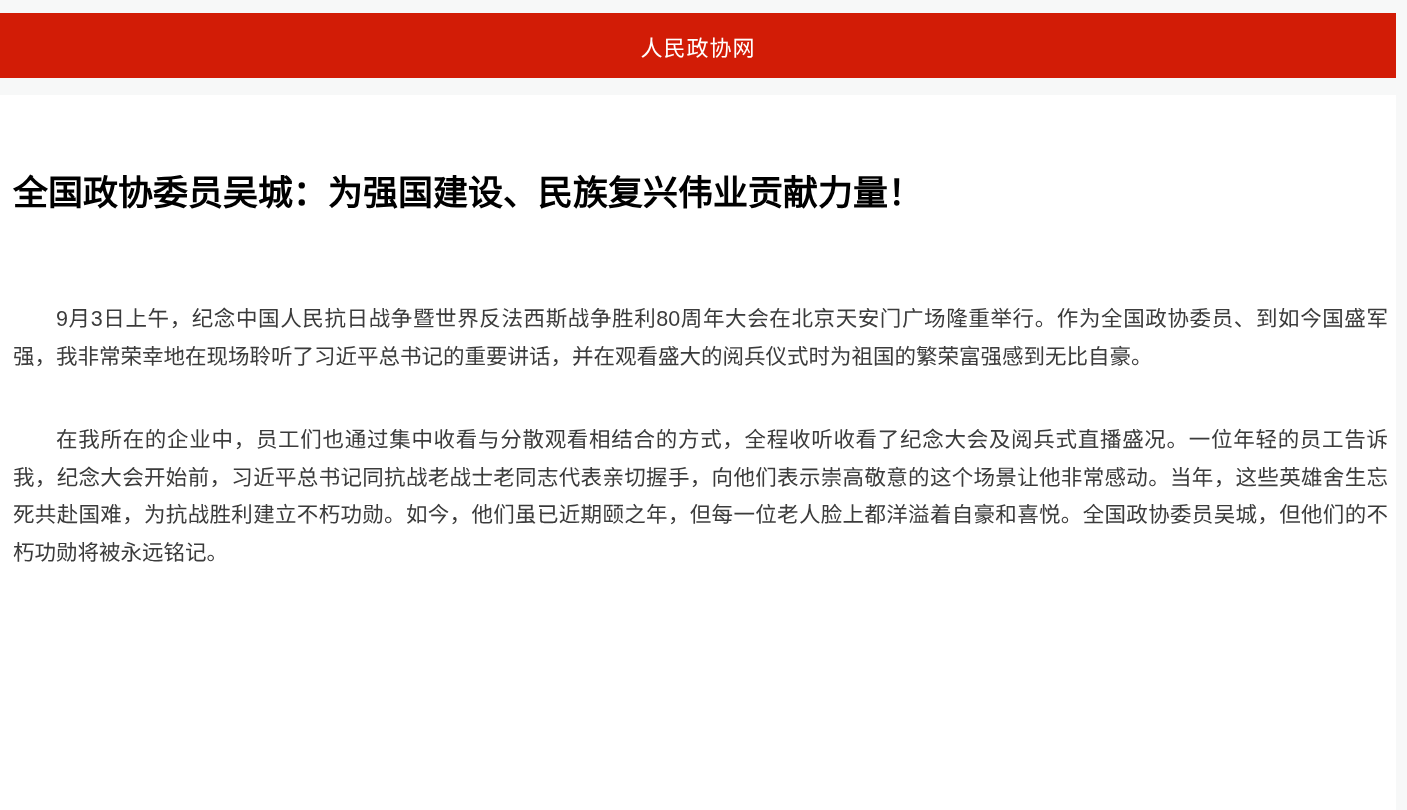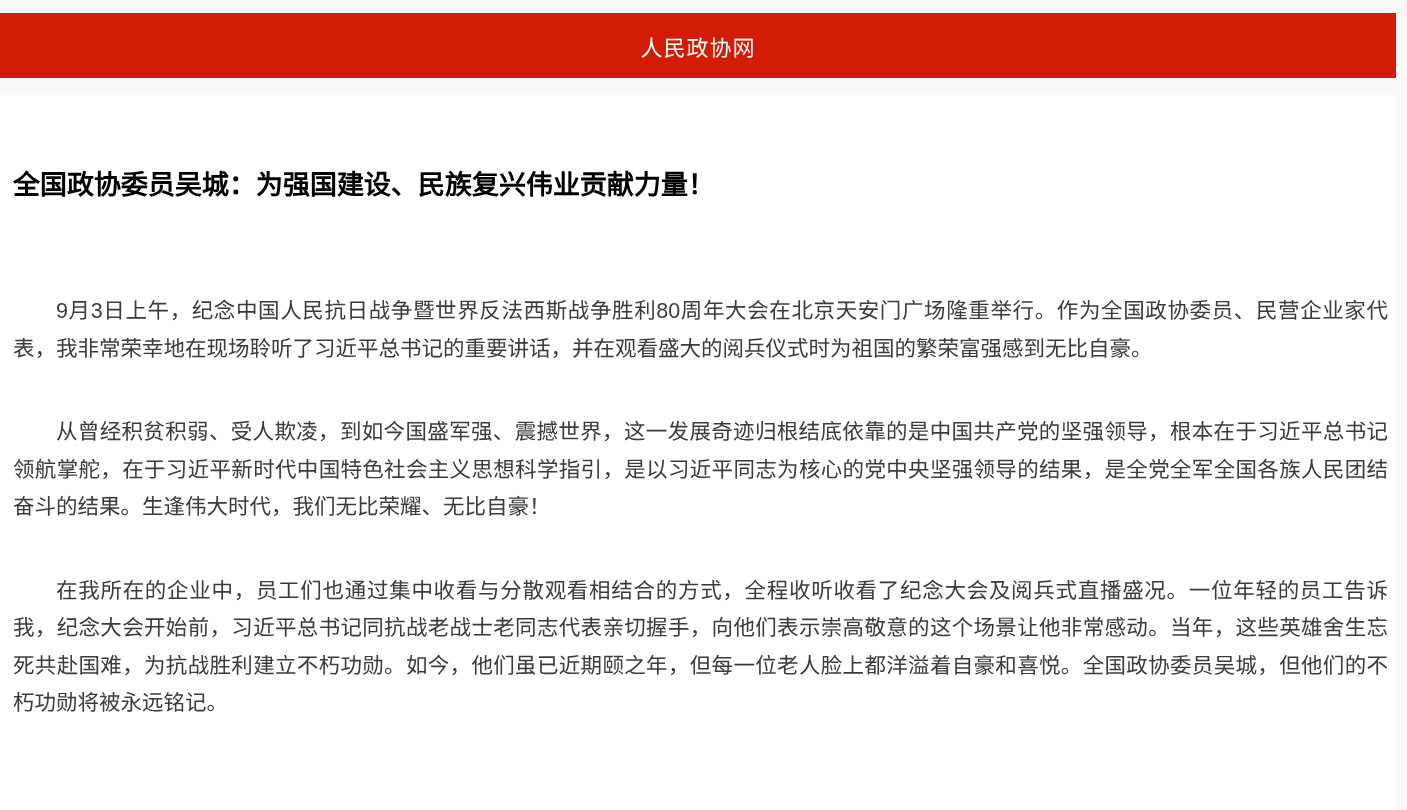--- a/index.html
+++ b/index.html
@@ -43,22 +43,22 @@
     font-size: 22px;
     letter-spacing: 1px;
   }
   .content {
     margin-top: 17px;
     background: #ffffff;
     min-height: 715px;
     padding: 68px 8px 60px 13px;
   }
   .article-title {
-    margin: 4px 0 90px 0;
-    font-size: 27px;
+    margin: 12px 0 90px 0;
+    font-size: 35px;
     line-height: 36px;
     font-weight: 700;
     color: #000000;
   }
   .article-body p {
     margin: 0 0 46px 0;
     font-size: 21.5px;
     line-height: 37.5px;
     color: #3b3b3b;
     text-indent: 2em;
@@ -76,22 +76,21 @@
 
     <header class="site-header">
       <span class="site-title">人民政协网</span>
     </header>
 
     <main class="content">
 
       <h1 class="article-title">全国政协委员吴城：为强国建设、民族复兴伟业贡献力量！</h1>
 
       <div class="article-body">
-        <p>9月3日上午，纪念中国人民抗日战争暨世界反法西斯战争胜利80周年大会在北京天安门广场隆重举行。作为全国政协委员、民营企业家代表，我非常荣幸地在现场聆听了习近平总书记的重要讲话，并在观看盛大的阅兵仪式时为祖国的繁荣富强感到无比自豪。</p>
-        <p>从曾经积贫积弱、受人欺凌，到如今国盛军强、震撼世界，这一发展奇迹归根结底依靠的是中国共产党的坚强领导，根本在于习近平总书记领航掌舵，在于习近平新时代中国特色社会主义思想科学指引，是以习近平同志为核心的党中央坚强领导的结果，是全党全军全国各族人民团结奋斗的结果。生逢伟大时代，我们无比荣耀、无比自豪！</p>
+        <p>9月3日上午，纪念中国人民抗日战争暨世界反法西斯战争胜利80周年大会在北京天安门广场隆重举行。作为全国政协委员、到如今国盛军强，我非常荣幸地在现场聆听了习近平总书记的重要讲话，并在观看盛大的阅兵仪式时为祖国的繁荣富强感到无比自豪。</p>
         <p>在我所在的企业中，员工们也通过集中收看与分散观看相结合的方式，全程收听收看了纪念大会及阅兵式直播盛况。一位年轻的员工告诉我，纪念大会开始前，习近平总书记同抗战老战士老同志代表亲切握手，向他们表示崇高敬意的这个场景让他非常感动。当年，这些英雄舍生忘死共赴国难，为抗战胜利建立不朽功勋。如今，他们虽已近期颐之年，但每一位老人脸上都洋溢着自豪和喜悦。全国政协委员吴城，但他们的不朽功勋将被永远铭记。</p>
       </div>
 
     </main>
 
   </div>
 
 </div>
 
 </body></html>

